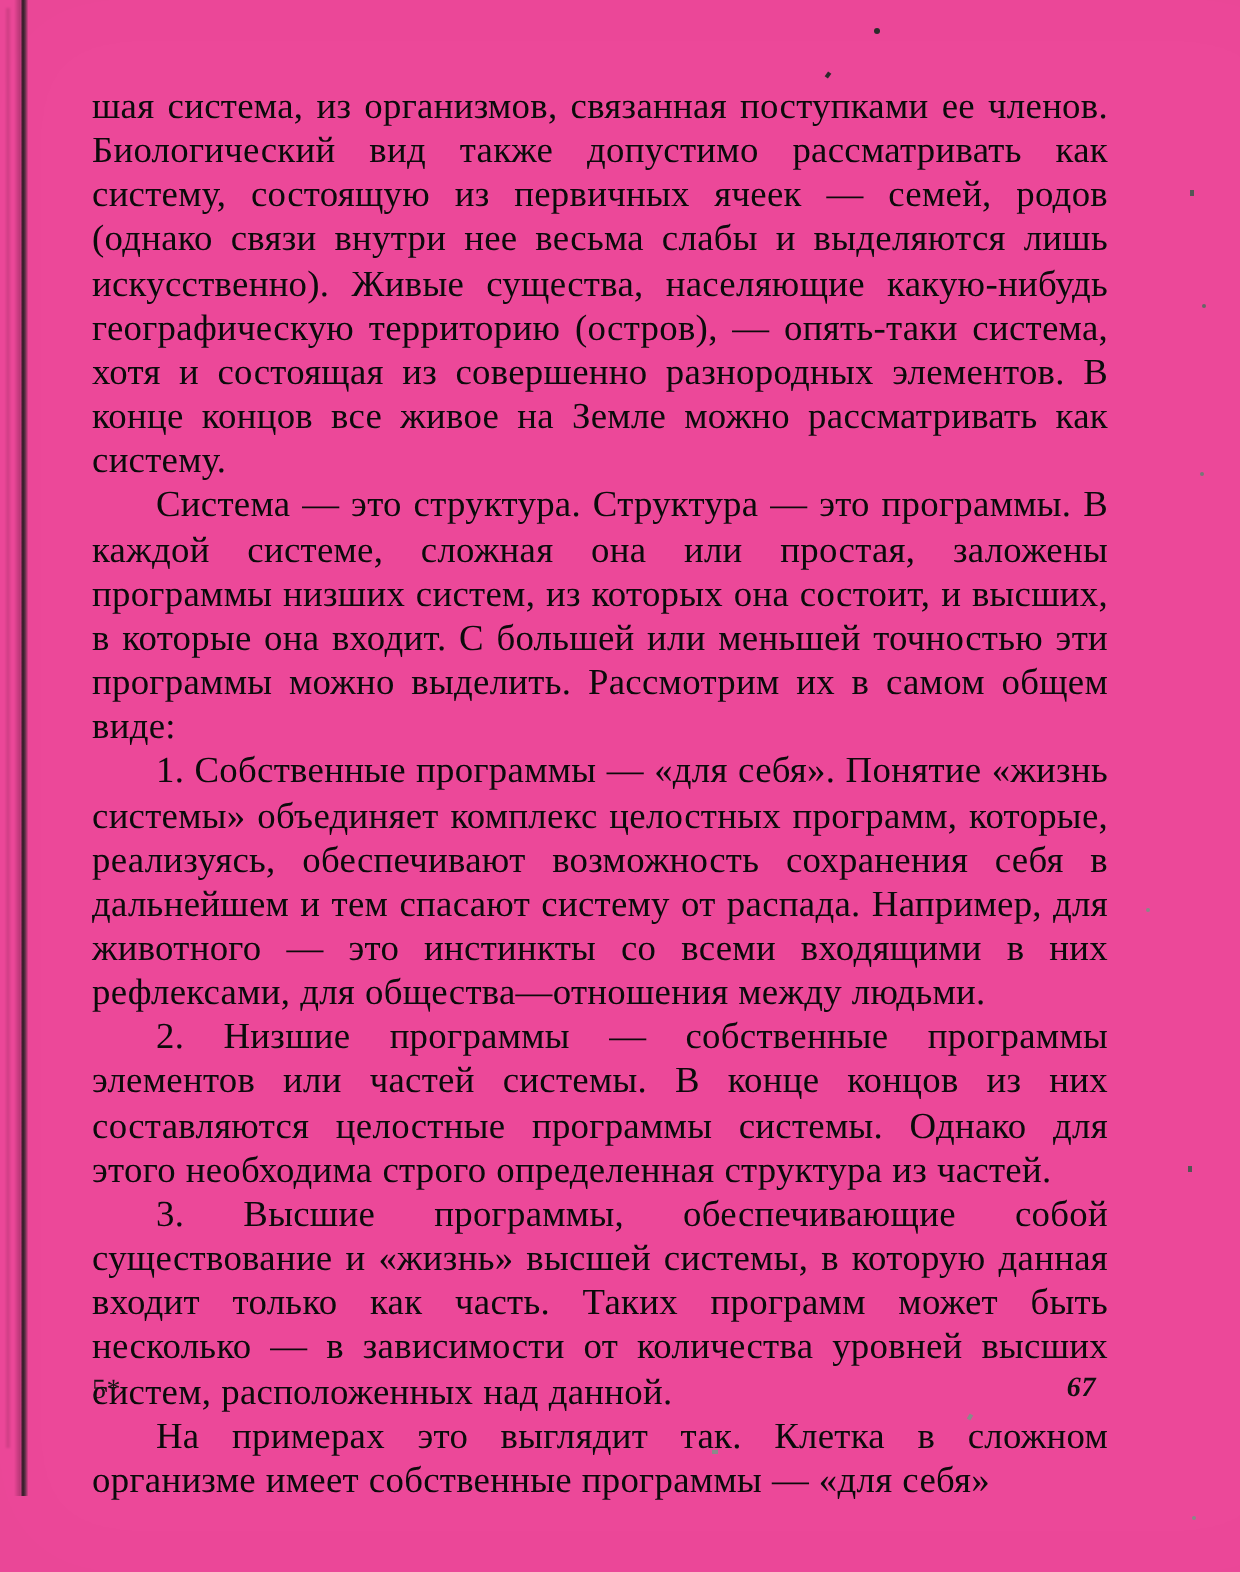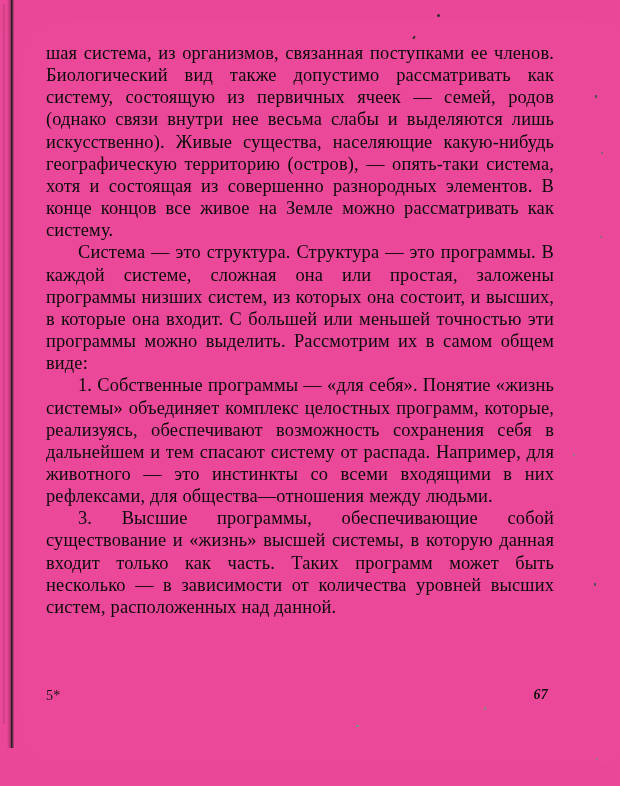--- a/index.html
+++ b/index.html
@@ -126,21 +126,23 @@
 
 <div id="page">
 
   <div id="gutter-edge"></div>
   <div id="gutter-line"></div>
 
   <div id="text-block">
     <p class="para first">шая система, из организмов, связанная поступками ее членов. Биологический вид также допустимо рассматривать как систему, состоящую из первичных ячеек — семей, родов (однако связи внутри нее весьма слабы и выделяются лишь искусственно). Живые существа, населяющие какую-нибудь географическую территорию (остров), — опять-таки система, хотя и состоящая из совершенно разнородных элементов. В конце концов все живое на Земле можно рассматривать как систему.</p>
     <p class="para">Система — это структура. Структура — это программы. В каждой системе, сложная она или простая, заложены программы низших систем, из которых она состоит, и высших, в которые она входит. С большей или меньшей точностью эти программы можно выделить. Рассмотрим их в самом общем виде:</p>
     <p class="para">1. Собственные программы — «для себя». Понятие «жизнь системы» объединяет комплекс целостных программ, которые, реализуясь, обеспечивают возможность сохранения себя в дальнейшем и тем спасают систему от распада. Например, для животного — это инстинкты со всеми входящими в них рефлексами, для общества—отношения между людьми.</p>
+    <p class="para">2. Низшие программы — собственные программы элементов или частей системы. В конце концов из них составляются целостные программы системы. Однако для этого необходима строго определенная структура из частей.</p>
     <p class="para">3. Высшие программы, обеспечивающие собой существование и «жизнь» высшей системы, в которую данная входит только как часть. Таких программ может быть несколько — в зависимости от количества уровней высших систем, расположенных над данной.</p>
+    <p class="para">На примерах это выглядит так. Клетка в сложном организме имеет собственные программы — «для себя»</p>
   </div>
 
   <div id="footer">
     <span id="folio-left">5*</span>
     <span id="folio-right">67</span>
   </div>
 
   <div class="speck" style="left:437px; top:14px; width:3px; height:3px;"></div>
   <div class="speck" style="left:413px; top:36px; width:2px; height:3px; transform:rotate(35deg); border-radius:0;"></div>
   <div class="speck" style="left:595px; top:95px; width:2px; height:3px; background:#555; border-radius:0;"></div>

